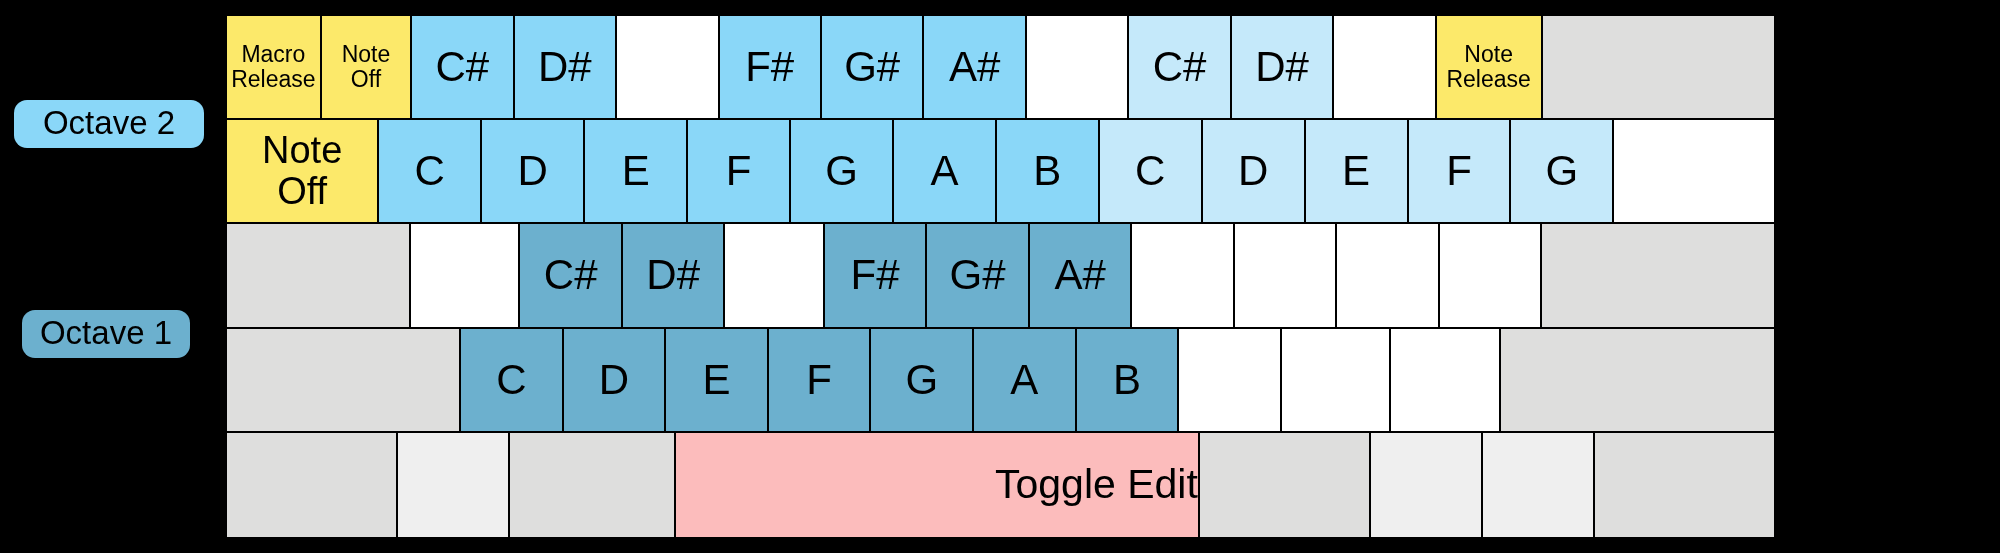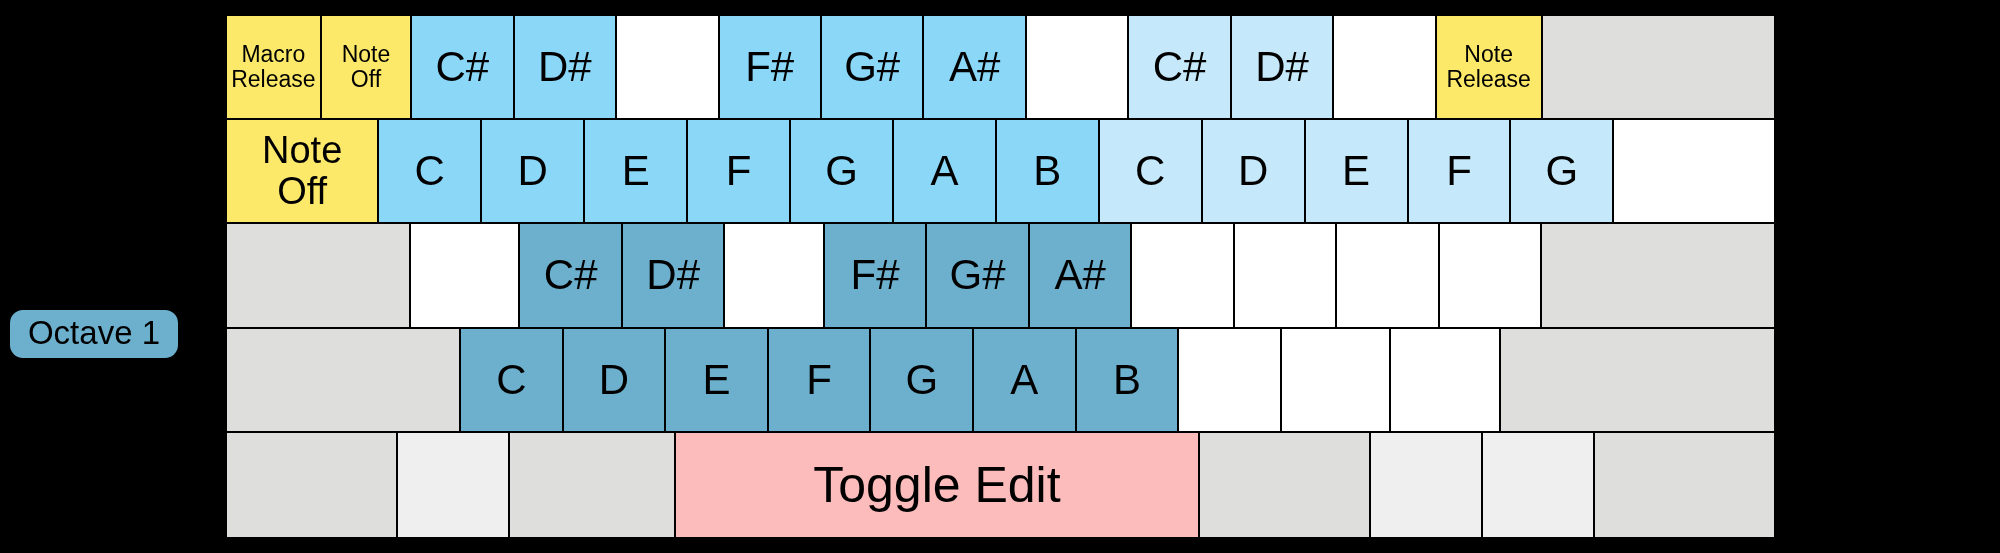--- a/index.html
+++ b/index.html
@@ -49,43 +49,44 @@
   .f-yellow    {background:#fce96a;}
   .f-cyan      {background:#8ad7f8;}
   .f-cyan-lt   {background:#c5e9fa;}
   .f-steel     {background:#6cb0ce;}
   .f-pink      {background:#fcbcbc;}
 
   
   .lbl-big   {font-size:42px;}
   .lbl-note  {font-size:38px;}
   .lbl-small {font-size:23px;}
-  .lbl-toggle{font-size:50px;}
+  .lbl-toggle{font-size:41px;justify-content:flex-end;}
   .lbl-two{line-height:1.08;}
 
   
   .pill{
     position:absolute;
     display:flex;align-items:center;justify-content:center;
     border-radius:13px;
     font-size:33px;
     color:#000;
     padding:4px 16px 7px 16px;
     box-sizing:border-box;
     white-space:nowrap;
   }
   .pill-oct2{left:14px; top:100px; width:190px; height:48px; background:#8ad7f8;}
-  .pill-oct1{left:10px; top:310px; width:168px; height:48px; background:#6cb0ce;}
+  .pill-oct1{left:22px; top:310px; width:168px; height:48px; background:#6cb0ce;}
   .pill-oct3{left:1805px; top:100px; width:190px; height:48px; background:#c5e9fa;}
 </style>
 </head>
 <body>
 
 <div id="stage">
 
+  <div class="pill pill-oct2">Octave 2</div>
   <div class="pill pill-oct1">Octave 1</div>
 
   <div class="keyboard" id="keyboard">
       <div class="krow" style="height: 20%;">
         <div class="key f-yellow lbl-small lbl-two" style="width: 6.12536%;">
           <div>
             <div>Macro</div>
             <div>Release</div>
           </div>
         </div>

